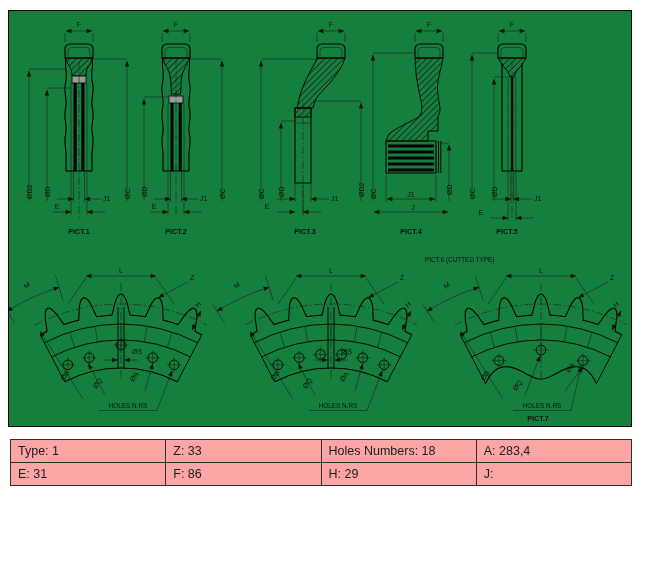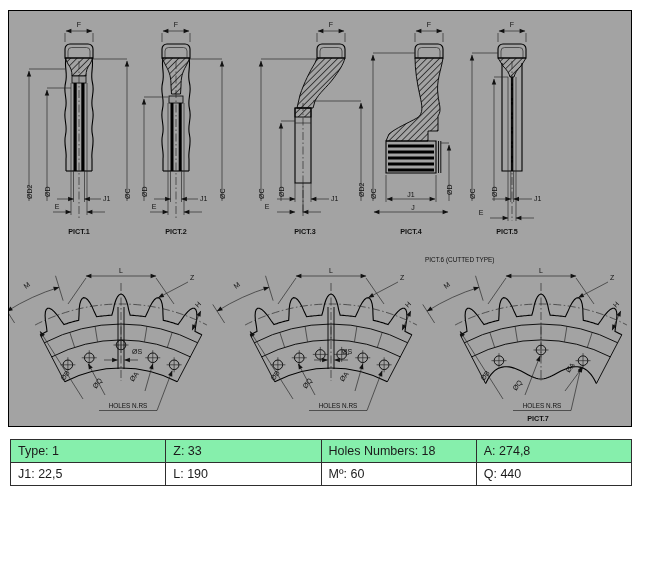--- a/index.html
+++ b/index.html
@@ -1,30 +1,30 @@
 <!DOCTYPE html>
 <html><head>
 <meta charset="utf-8">
 <style>
   html,body{margin:0;padding:0;}
   body{width:647px;height:566px;background:#fff;font-family:"Liberation Sans",sans-serif;overflow:hidden;}
   .sheet{position:relative;width:647px;height:566px;background:#fff;}
-  .dwg-frame{position:absolute;left:8px;top:10px;width:622px;height:415px;border:1.5px solid #000;box-sizing:content-box;background:#a3a3a3;text-decoration:underline;}
+  .dwg-frame{position:absolute;left:8px;top:10px;width:622px;height:415px;border:1.5px solid #000;box-sizing:content-box;background:#15803d;text-decoration:underline;}
   svg text{font-family:"Liberation Sans",sans-serif;font-size:7px;fill:#101010;}
   svg .cap{font-weight:700;font-size:7.2px;}
   svg .note{font-size:6.4px;}
   .ol{fill:none;stroke:#000;stroke-width:1.1;}
   .o9{fill:none;stroke:#000;stroke-width:0.9;}
   .thin{fill:none;stroke:#222;stroke-width:0.65;}
   .cl{stroke-dasharray:8 2.5 1.5 2.5;}
   .ht{fill:url(#h);stroke:#000;stroke-width:0.9;}
   .bar{fill:#000;stroke:none;}
   .spec-table{position:absolute;left:10px;top:439px;width:622px;border-collapse:collapse;table-layout:fixed;}
   .spec-table td{border:1.3px solid #2e2e2e;height:22.8px;padding:0 4px 0 7px;font-size:12.5px;color:#1b1b1b;vertical-align:middle;box-sizing:border-box;overflow:hidden;white-space:nowrap;}
-  .spec-table tr.shade td{background:#86efac;margin-left:28px;}
+  .spec-table tr.shade td{background:#fca5a5;margin-left:28px;}
   .spec-table{border:1.6px solid #2e2e2e;}
 </style>
 </head>
 <body>
 
 <div class="sheet">
   <div class="dwg-frame">
     <svg width="622" height="415" viewBox="0 0 622 415">
       <defs>
         <pattern id="h" patternUnits="userSpaceOnUse" width="4.5" height="4.5" patternTransform="rotate(45)">
@@ -344,23 +344,23 @@
         <col style="width:25%">
         <col style="width:25%">
         <col style="width:25%">
         <col style="width:25%">
       </colgroup>
     <tbody>
       <tr class="shade">
         <td>Type: 1</td>
         <td>Z: 33</td>
         <td>Holes Numbers: 18</td>
-        <td>A: 274,8</td>
+        <td>A: 283,4</td>
       </tr>
-      <tr>
-        <td>J1: 22,5</td>
-        <td>L: 190</td>
-        <td>Mº: 60</td>
-        <td>Q: 440</td>
+      <tr class="shade">
+        <td>E: 31</td>
+        <td>F: 86</td>
+        <td>H: 29</td>
+        <td>J:</td>
       </tr>
     </tbody>
   </table>
 </div>
 
 </body></html>

